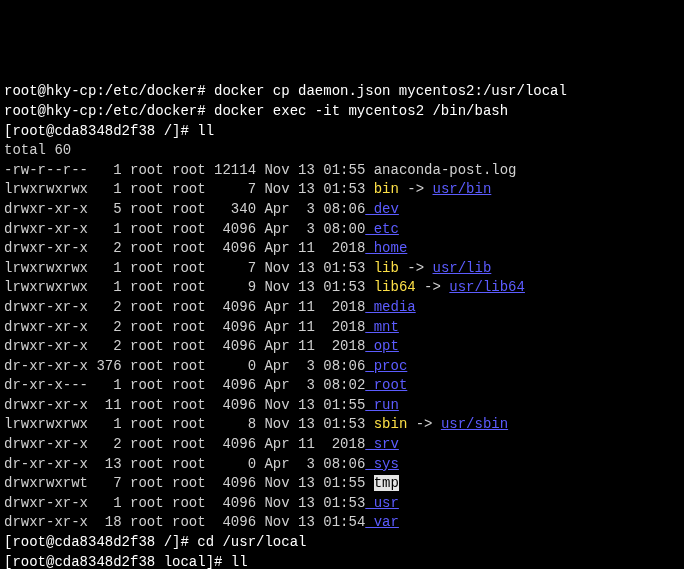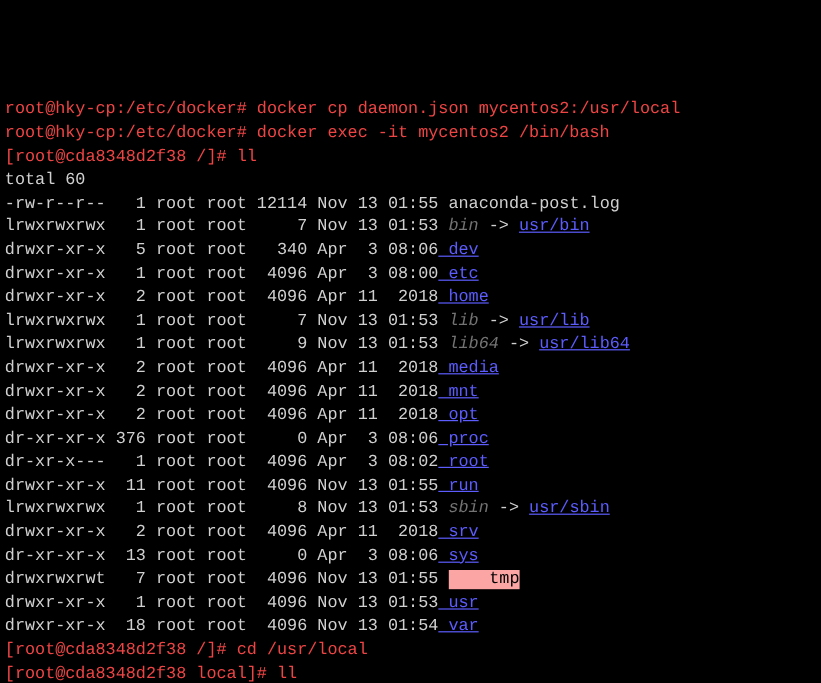--- a/index.html
+++ b/index.html
@@ -15,28 +15,27 @@
       color: #d0d0d0;
       padding: 4px;
       white-space: pre;
       width: 684px;
       height: 569px;
       overflow: hidden;
     }
     .line {
       display: block;
     }
-    .white { color: #ef4444; }
+    .white { color: #ffffff; }
     .dim { color: #d0d0d0; }
     .blue { color: #5c5cff; text-decoration: underline; }
-    .cyan { color: #737373; font-style: italic; }
+    .cyan { color: #fde047; }
     .hl-green {
-      background: #fca5a5;
+      background: #e5e5e5;
       color: #000;
-      padding-left: 34px;
     }
   </style>
 </head>
 <body>
 
 
 
 <div id="terminal"><div class="line"><span class="white">root@hky-cp:/etc/docker# docker cp daemon.json mycentos2:/usr/local</span></div><div class="line"><span class="white">root@hky-cp:/etc/docker# docker exec -it mycentos2 /bin/bash</span></div><div class="line"><span class="white">[root@cda8348d2f38 /]# </span><span class="white">ll</span></div><div class="line"><span class="dim">total 60</span></div><div class="line"><span class="dim">-rw-r--r--</span><span class="dim">   1</span><span class="dim"> root root</span><span class="dim"> 12114</span><span class="dim"> Nov 13 01:55</span><span class="dim"> anaconda-post.log</span></div><div class="line"><span class="dim">lrwxrwxrwx</span><span class="dim">   1</span><span class="dim"> root root</span><span class="dim">     7</span><span class="dim"> Nov 13 01:53</span><span class="cyan"> bin</span><span class="dim"> -&gt; </span><span class="blue">usr/bin</span></div><div class="line"><span class="dim">drwxr-xr-x</span><span class="dim">   5</span><span class="dim"> root root</span><span class="dim">   340</span><span class="dim"> Apr  3 08:06</span><span class="blue"> dev</span></div><div class="line"><span class="dim">drwxr-xr-x</span><span class="dim">   1</span><span class="dim"> root root</span><span class="dim">  4096</span><span class="dim"> Apr  3 08:00</span><span class="blue"> etc</span></div><div class="line"><span class="dim">drwxr-xr-x</span><span class="dim">   2</span><span class="dim"> root root</span><span class="dim">  4096</span><span class="dim"> Apr 11  2018</span><span class="blue"> home</span></div><div class="line"><span class="dim">lrwxrwxrwx</span><span class="dim">   1</span><span class="dim"> root root</span><span class="dim">     7</span><span class="dim"> Nov 13 01:53</span><span class="cyan"> lib</span><span class="dim"> -&gt; </span><span class="blue">usr/lib</span></div><div class="line"><span class="dim">lrwxrwxrwx</span><span class="dim">   1</span><span class="dim"> root root</span><span class="dim">     9</span><span class="dim"> Nov 13 01:53</span><span class="cyan"> lib64</span><span class="dim"> -&gt; </span><span class="blue">usr/lib64</span></div><div class="line"><span class="dim">drwxr-xr-x</span><span class="dim">   2</span><span class="dim"> root root</span><span class="dim">  4096</span><span class="dim"> Apr 11  2018</span><span class="blue"> media</span></div><div class="line"><span class="dim">drwxr-xr-x</span><span class="dim">   2</span><span class="dim"> root root</span><span class="dim">  4096</span><span class="dim"> Apr 11  2018</span><span class="blue"> mnt</span></div><div class="line"><span class="dim">drwxr-xr-x</span><span class="dim">   2</span><span class="dim"> root root</span><span class="dim">  4096</span><span class="dim"> Apr 11  2018</span><span class="blue"> opt</span></div><div class="line"><span class="dim">dr-xr-xr-x</span><span class="dim"> 376</span><span class="dim"> root root</span><span class="dim">     0</span><span class="dim"> Apr  3 08:06</span><span class="blue"> proc</span></div><div class="line"><span class="dim">dr-xr-x---</span><span class="dim">   1</span><span class="dim"> root root</span><span class="dim">  4096</span><span class="dim"> Apr  3 08:02</span><span class="blue"> root</span></div><div class="line"><span class="dim">drwxr-xr-x</span><span class="dim">  11</span><span class="dim"> root root</span><span class="dim">  4096</span><span class="dim"> Nov 13 01:55</span><span class="blue"> run</span></div><div class="line"><span class="dim">lrwxrwxrwx</span><span class="dim">   1</span><span class="dim"> root root</span><span class="dim">     8</span><span class="dim"> Nov 13 01:53</span><span class="cyan"> sbin</span><span class="dim"> -&gt; </span><span class="blue">usr/sbin</span></div><div class="line"><span class="dim">drwxr-xr-x</span><span class="dim">   2</span><span class="dim"> root root</span><span class="dim">  4096</span><span class="dim"> Apr 11  2018</span><span class="blue"> srv</span></div><div class="line"><span class="dim">dr-xr-xr-x</span><span class="dim">  13</span><span class="dim"> root root</span><span class="dim">     0</span><span class="dim"> Apr  3 08:06</span><span class="blue"> sys</span></div><div class="line"><span class="dim">drwxrwxrwt</span><span class="dim">   7</span><span class="dim"> root root</span><span class="dim">  4096</span><span class="dim"> Nov 13 01:55</span><span class="dim"> </span><span class="hl-green">tmp</span></div><div class="line"><span class="dim">drwxr-xr-x</span><span class="dim">   1</span><span class="dim"> root root</span><span class="dim">  4096</span><span class="dim"> Nov 13 01:53</span><span class="blue"> usr</span></div><div class="line"><span class="dim">drwxr-xr-x</span><span class="dim">  18</span><span class="dim"> root root</span><span class="dim">  4096</span><span class="dim"> Nov 13 01:54</span><span class="blue"> var</span></div><div class="line"><span class="white">[root@cda8348d2f38 /]# </span><span class="white">cd /usr/local</span></div><div class="line"><span class="white">[root@cda8348d2f38 local]# </span><span class="white">ll</span></div></div>
 
 

